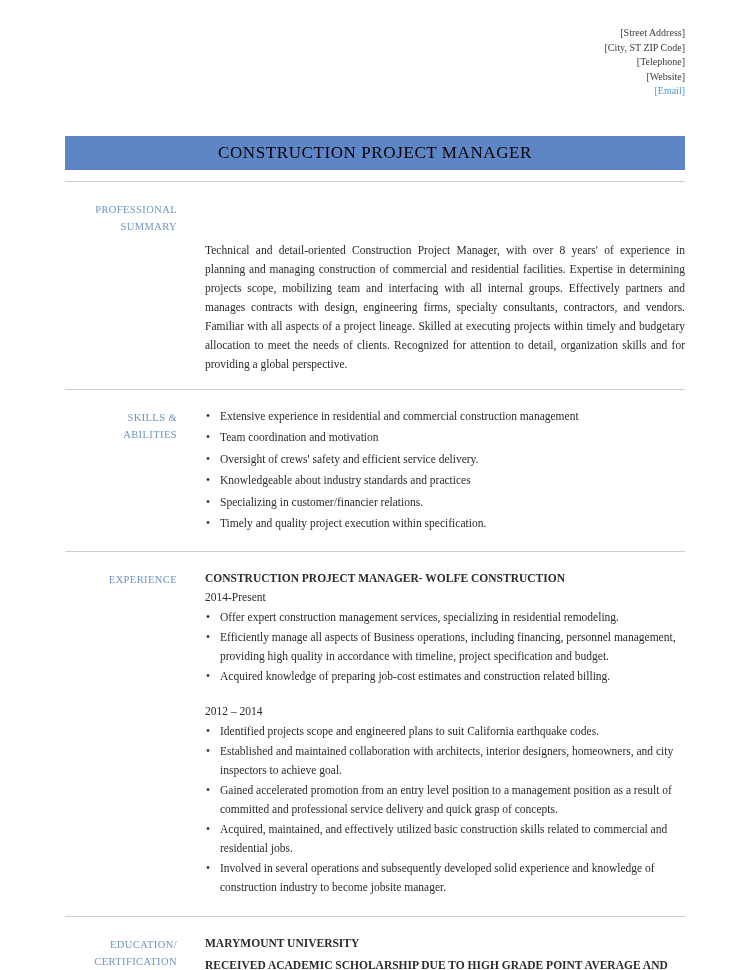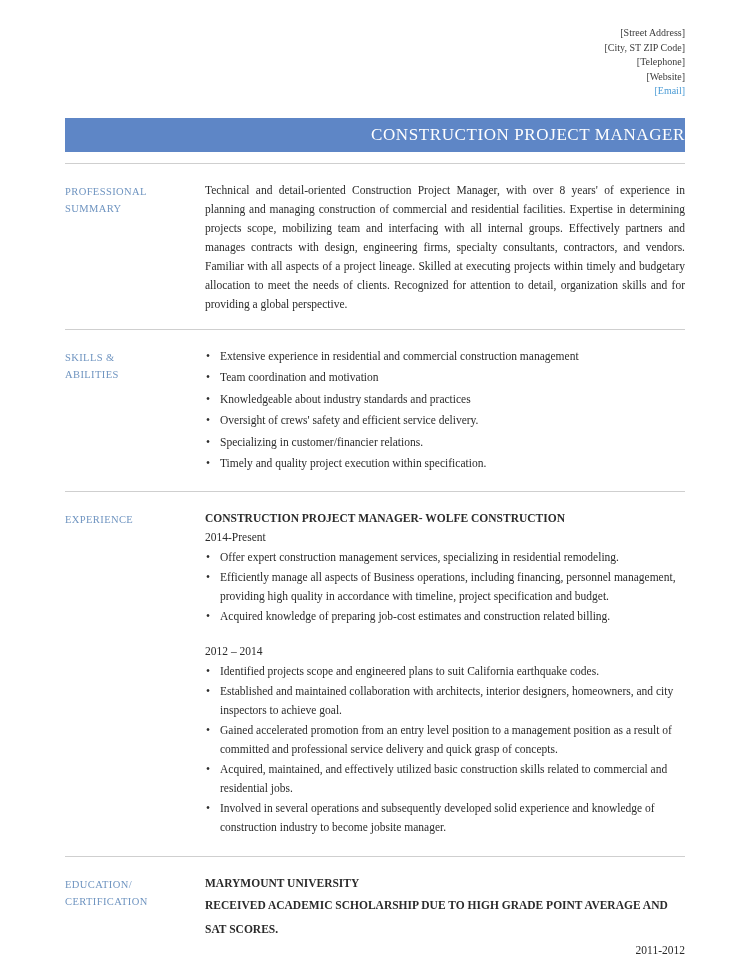--- a/index.html
+++ b/index.html
@@ -22,59 +22,60 @@
     padding-top: 26px;
     text-align: right;
     font-size: 10px;
     line-height: 14.5px;
     color: #3a3a3a;
   }
   .contact-block .email { color: #4a9bd5; }
 
   
   .banner {
-    margin-top: 19px;
+    margin-top: 37px;
     height: 34px;
     background: #5e86c6;
-    color: #ffffff;
-    text-align: right;
+    color: #000000;
+    text-align: center;
     line-height: 34px;
     font-size: 17px;
     letter-spacing: 0.6px;
   }
 
   .divider {
     border: none;
     border-top: 1px solid #cfcfcf;
     height: 0;
   }
   .divider.after-banner { margin-top: 11px; }
 
   
   .section {
     display: flex;
     padding: 17px 0 15px 0;
   }
   .label-col {
     width: 112px;
     flex-shrink: 0;
+    text-align: right;
     color: #6f94c0;
     font-size: 10.5px;
     letter-spacing: 0.4px;
     line-height: 17px;
     padding-top: 2px;
   }
   .content-col {
     flex: 1;
     margin-left: 28px;
     font-size: 11.5px;
     line-height: 19px;
   }
 
-  .summary-text { text-align: justify; }
+  .summary-text { text-align: justify; margin-top: 42px; }
 
   ul.bullets {
     list-style: none;
   }
   ul.bullets li {
     position: relative;
     padding-left: 15px;
   }
   ul.skills-list li {
     margin-bottom: 2.5px;
@@ -134,22 +135,22 @@
 
   <div class="section">
     <div class="label-col">
       <div>SKILLS &amp;</div>
       <div>ABILITIES</div>
     </div>
     <div class="content-col">
       <ul class="bullets skills-list">
         <li>Extensive experience in residential and commercial construction management</li>
         <li>Team coordination and motivation</li>
+        <li>Oversight of crews' safety and efficient service delivery.</li>
         <li>Knowledgeable about industry standards and practices</li>
-        <li>Oversight of crews' safety and efficient service delivery.</li>
         <li>Specializing in customer/financier relations.</li>
         <li>Timely and quality project execution within specification.</li>
       </ul>
     </div>
   </div>
 
   <hr class="divider">
 
   <div class="section">
     <div class="label-col">

